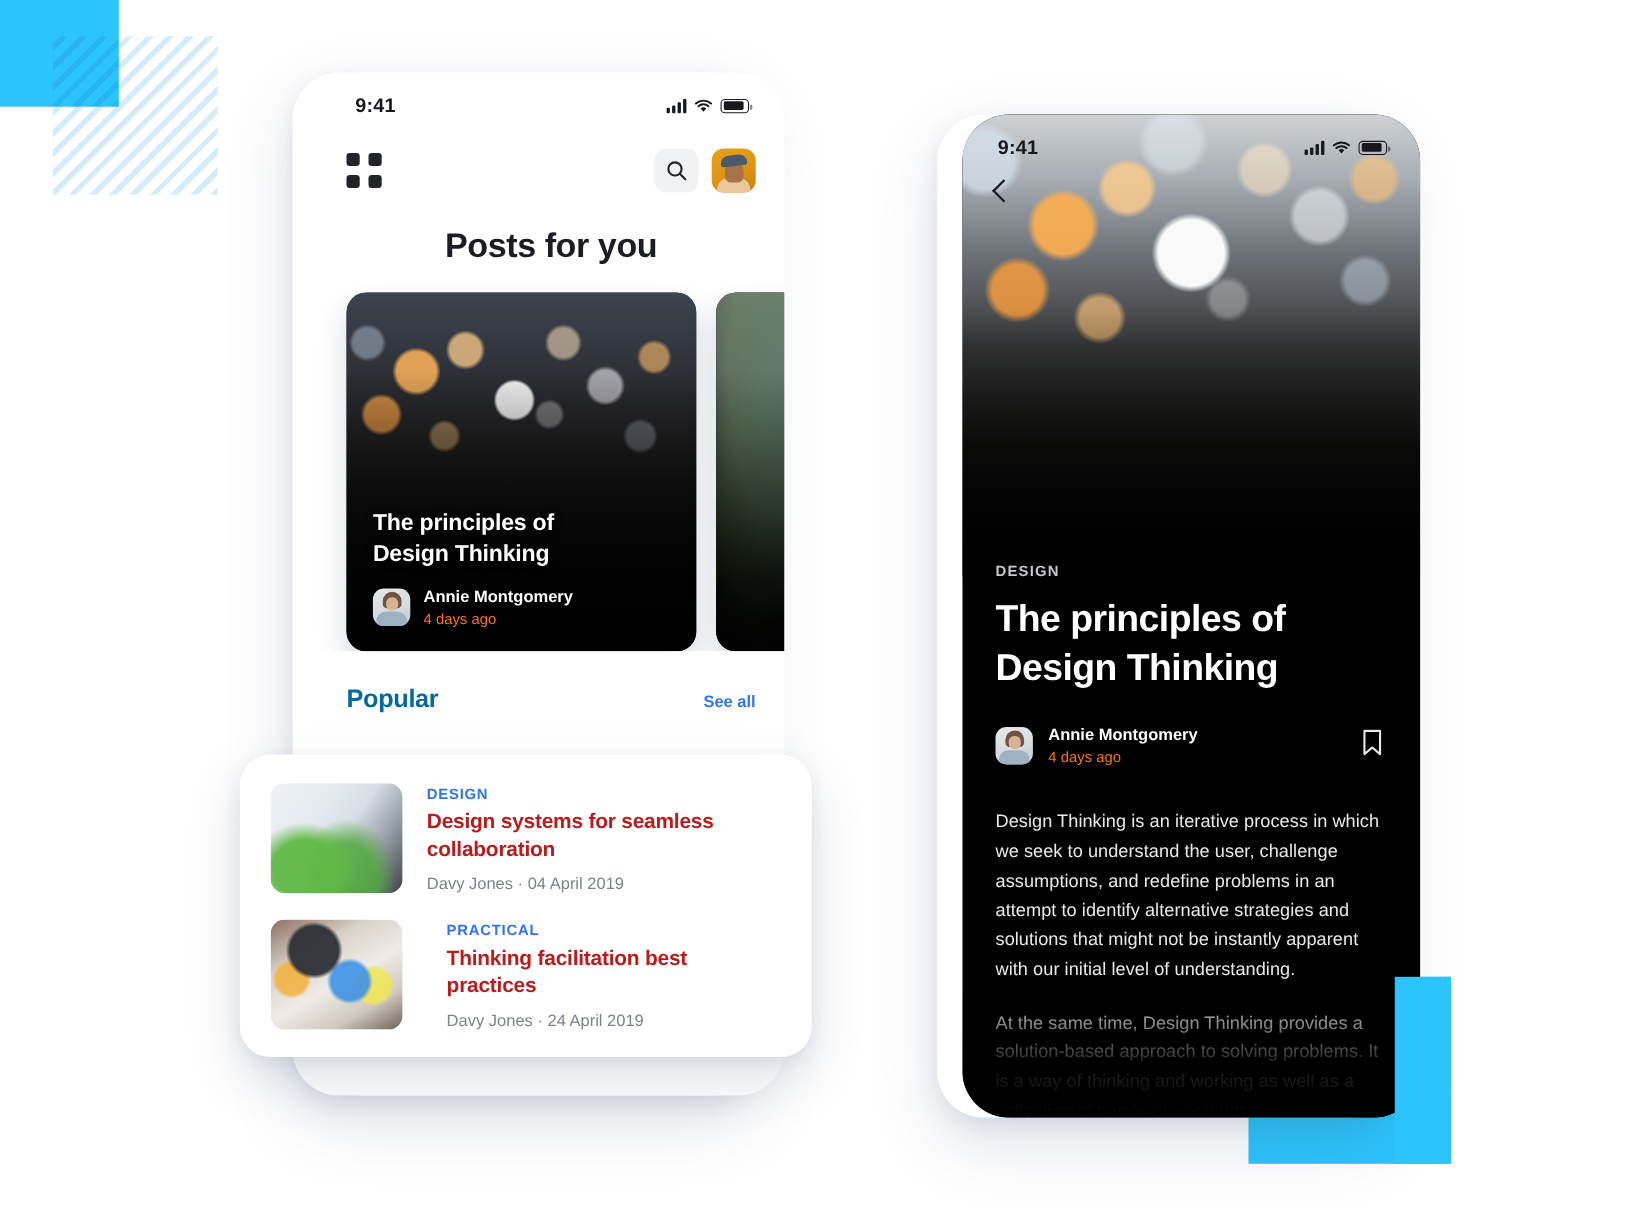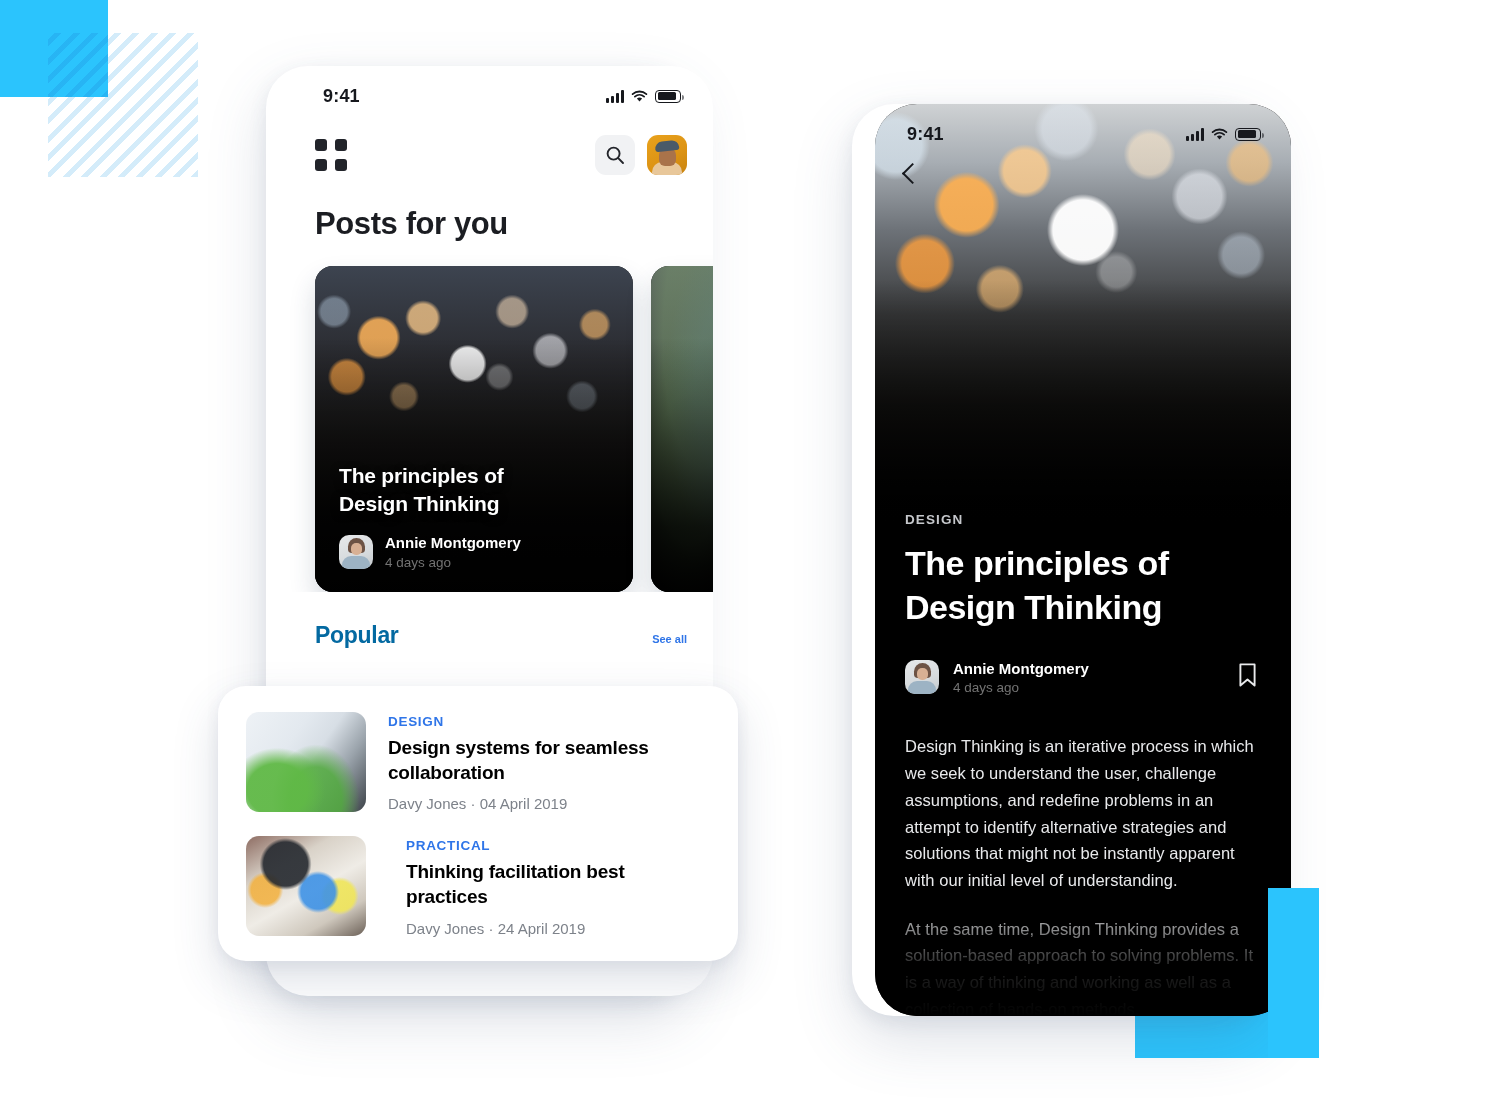--- a/index.html
+++ b/index.html
@@ -105,20 +105,21 @@
   }
   .avatar-btn .face{background:#a9734a;border-radius:7px 7px 6px 6px;}
   .avatar-btn .body{
     position:absolute;left:5px;bottom:0;width:30px;height:13px;
     background:#e8c79a;border-radius:10px 10px 0 0;
   }
 
   .page-title{
     font-size:31px;font-weight:700;color:#1b1d22;letter-spacing:-.4px;
     padding:14px 26px 0 26px;
+    text-align:center;
   }
 
   
   .carousel{
     display:flex;gap:18px;padding:24px 0 0 26px;overflow:hidden;
   }
   .feat-card{
     flex:0 0 auto;width:318px;height:326px;border-radius:18px;overflow:hidden;
     position:relative;box-shadow:0 14px 26px rgba(40,60,90,.18);
     background:#111;
@@ -159,29 +160,29 @@
   }
   .feat-meta{display:flex;align-items:center;gap:12px;margin-top:16px;}
   .meta-avatar{
     width:34px;height:34px;border-radius:10px;flex:0 0 auto;overflow:hidden;position:relative;
     background:linear-gradient(160deg,#e7e9ea 0%,#d6dadd 60%,#c3c9cd 100%);
   }
   .meta-avatar .hair{position:absolute;left:9px;top:3px;width:17px;height:15px;background:#6d5345;border-radius:9px 9px 4px 4px;}
   .meta-avatar .skin{position:absolute;left:12px;top:8px;width:11px;height:12px;background:#d8b094;border-radius:5px;}
   .meta-avatar .shirt{position:absolute;left:3px;bottom:0;width:28px;height:13px;background:#9db3c4;border-radius:9px 9px 0 0;}
   .meta-name{color:#fff;font-size:15px;font-weight:700;line-height:1.25;text-align:right;}
-  .meta-date{color:#737373;font-size:13.5px;margin-top:2px;}
+  .meta-date{color:#f97316;font-size:13.5px;margin-top:2px;}
 
   
   .section-row{
     display:flex;align-items:baseline;justify-content:space-between;
     padding:30px 26px 0 26px;
   }
   .section-title{font-size:23px;font-weight:700;color:#0369a1;letter-spacing:-.3px;}
-  .see-all{font-size:11px;font-weight:700;color:#2f75e8;cursor:pointer;}
+  .see-all{font-size:15px;font-weight:700;color:#2f75e8;cursor:pointer;}
 
   
   .popular-card{
     position:absolute;left:218px;top:686px;width:520px;
     background:#fff;border-radius:28px;z-index:7;
     box-shadow:0 20px 46px rgba(60,80,110,.17), 0 4px 14px rgba(60,80,110,.08);
     padding:26px 28px 24px 28px;box-sizing:border-box;
   }
   .pop-item{display:flex;gap:22px;align-items:flex-start;}
   .pop-item + .pop-item{margin-top:24px;gap:40px;}
@@ -200,21 +201,21 @@
       radial-gradient(circle at 60% 56%, rgba(62,146,230,.9) 0 17px, rgba(62,146,230,0) 21px),
       radial-gradient(circle at 78% 60%, rgba(240,230,90,.9) 0 15px, rgba(240,230,90,0) 19px),
       radial-gradient(circle at 16% 54%, rgba(243,176,60,.85) 0 14px, rgba(243,176,60,0) 18px),
       linear-gradient(150deg,#8d6c62 0%,#d9d2c8 30%,#efece6 55%,#cfc8bd 78%,#6b6057 100%);
   }
   .pop-text{flex:1 1 auto;min-width:0;padding-top:2px;}
   .pop-cat{
     font-size:13.5px;font-weight:700;letter-spacing:.7px;color:#2f75e8;
   }
   .pop-title{
-    font-size:19px;font-weight:700;color:#000000;line-height:1.3;
+    font-size:19px;font-weight:700;color:#b91c1c;line-height:1.3;
     margin-top:7px;letter-spacing:-.2px;
   }
   .pop-byline{font-size:15px;color:#7d828a;margin-top:10px;}
 
   
   #phone2, #phone2shadow{left:852px;top:104px;width:416px;height:912px;}
   #phone2{background:#000;}
   .p2-hero{
     position:absolute;left:0;top:0;width:100%;height:420px;
   }

